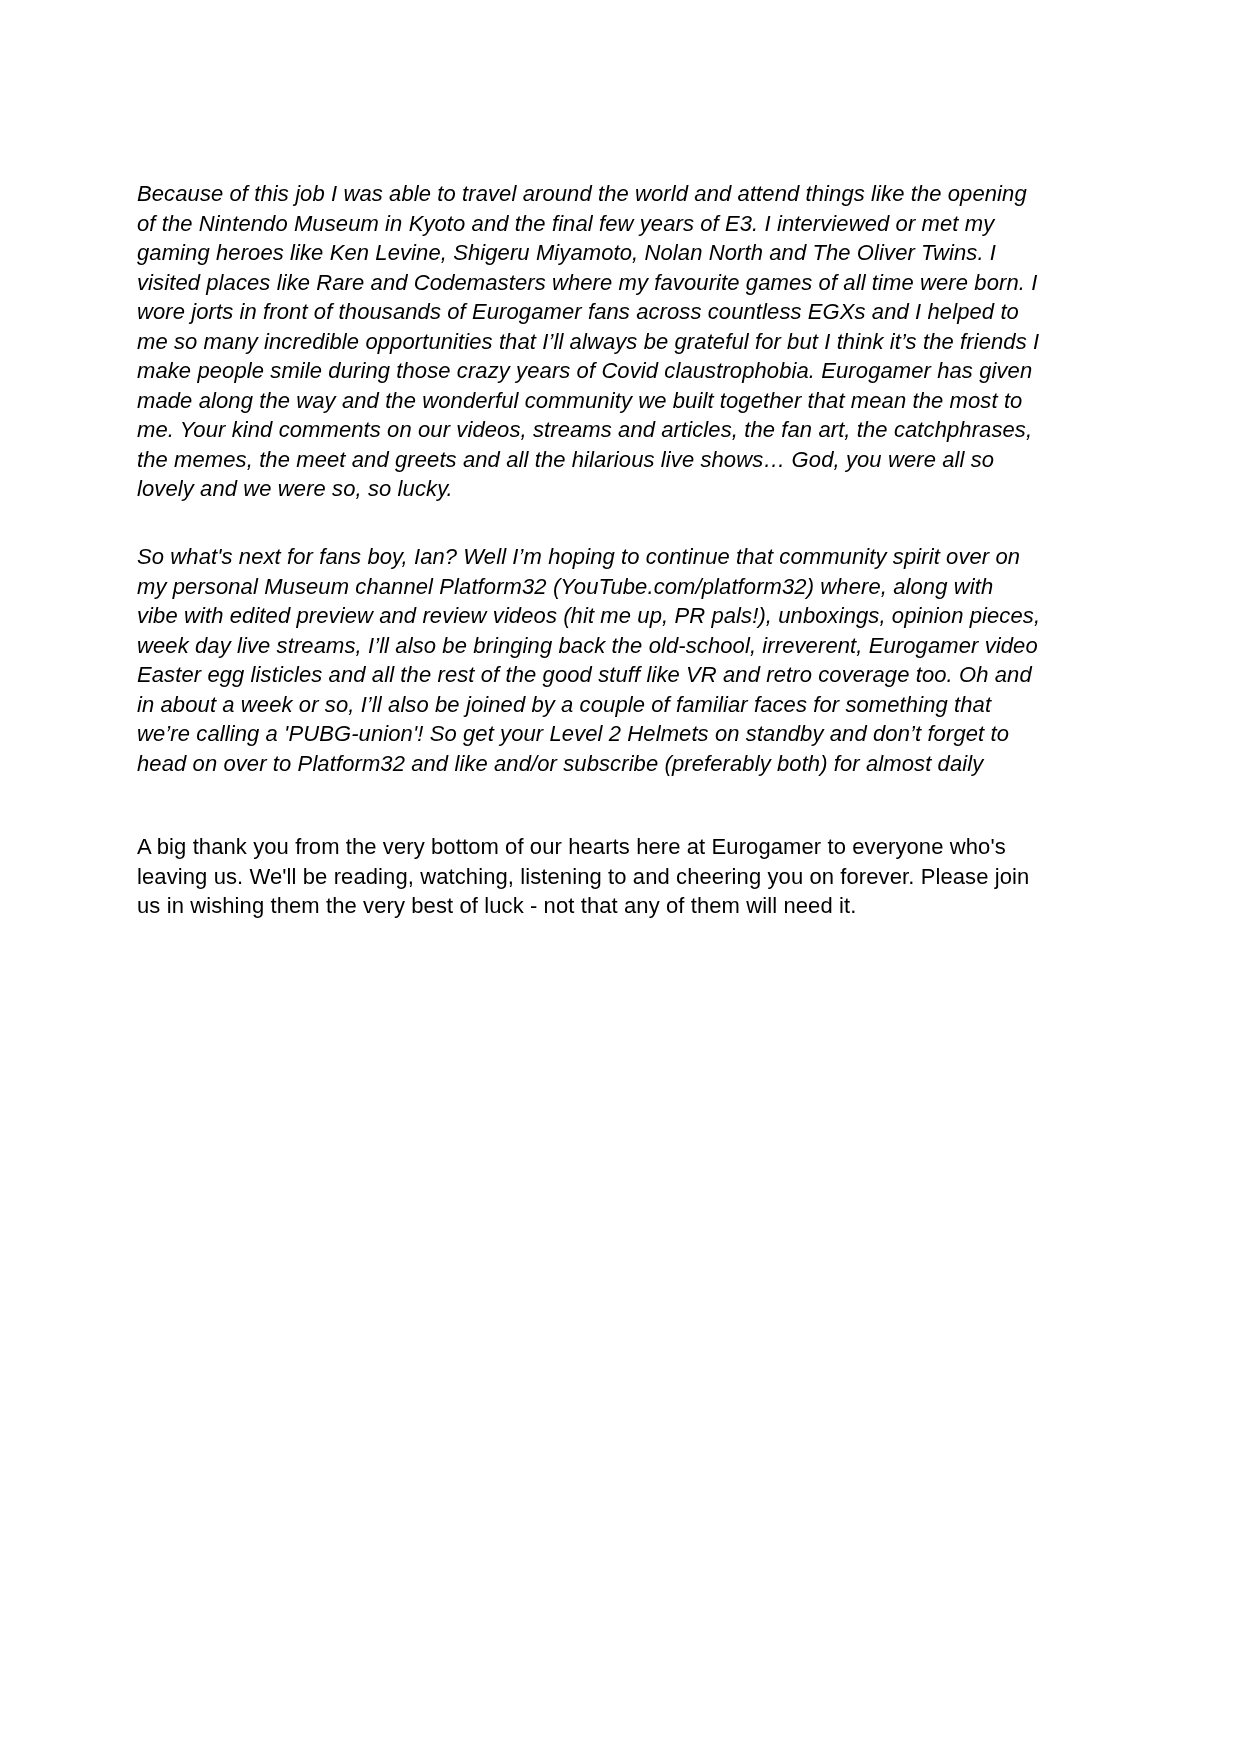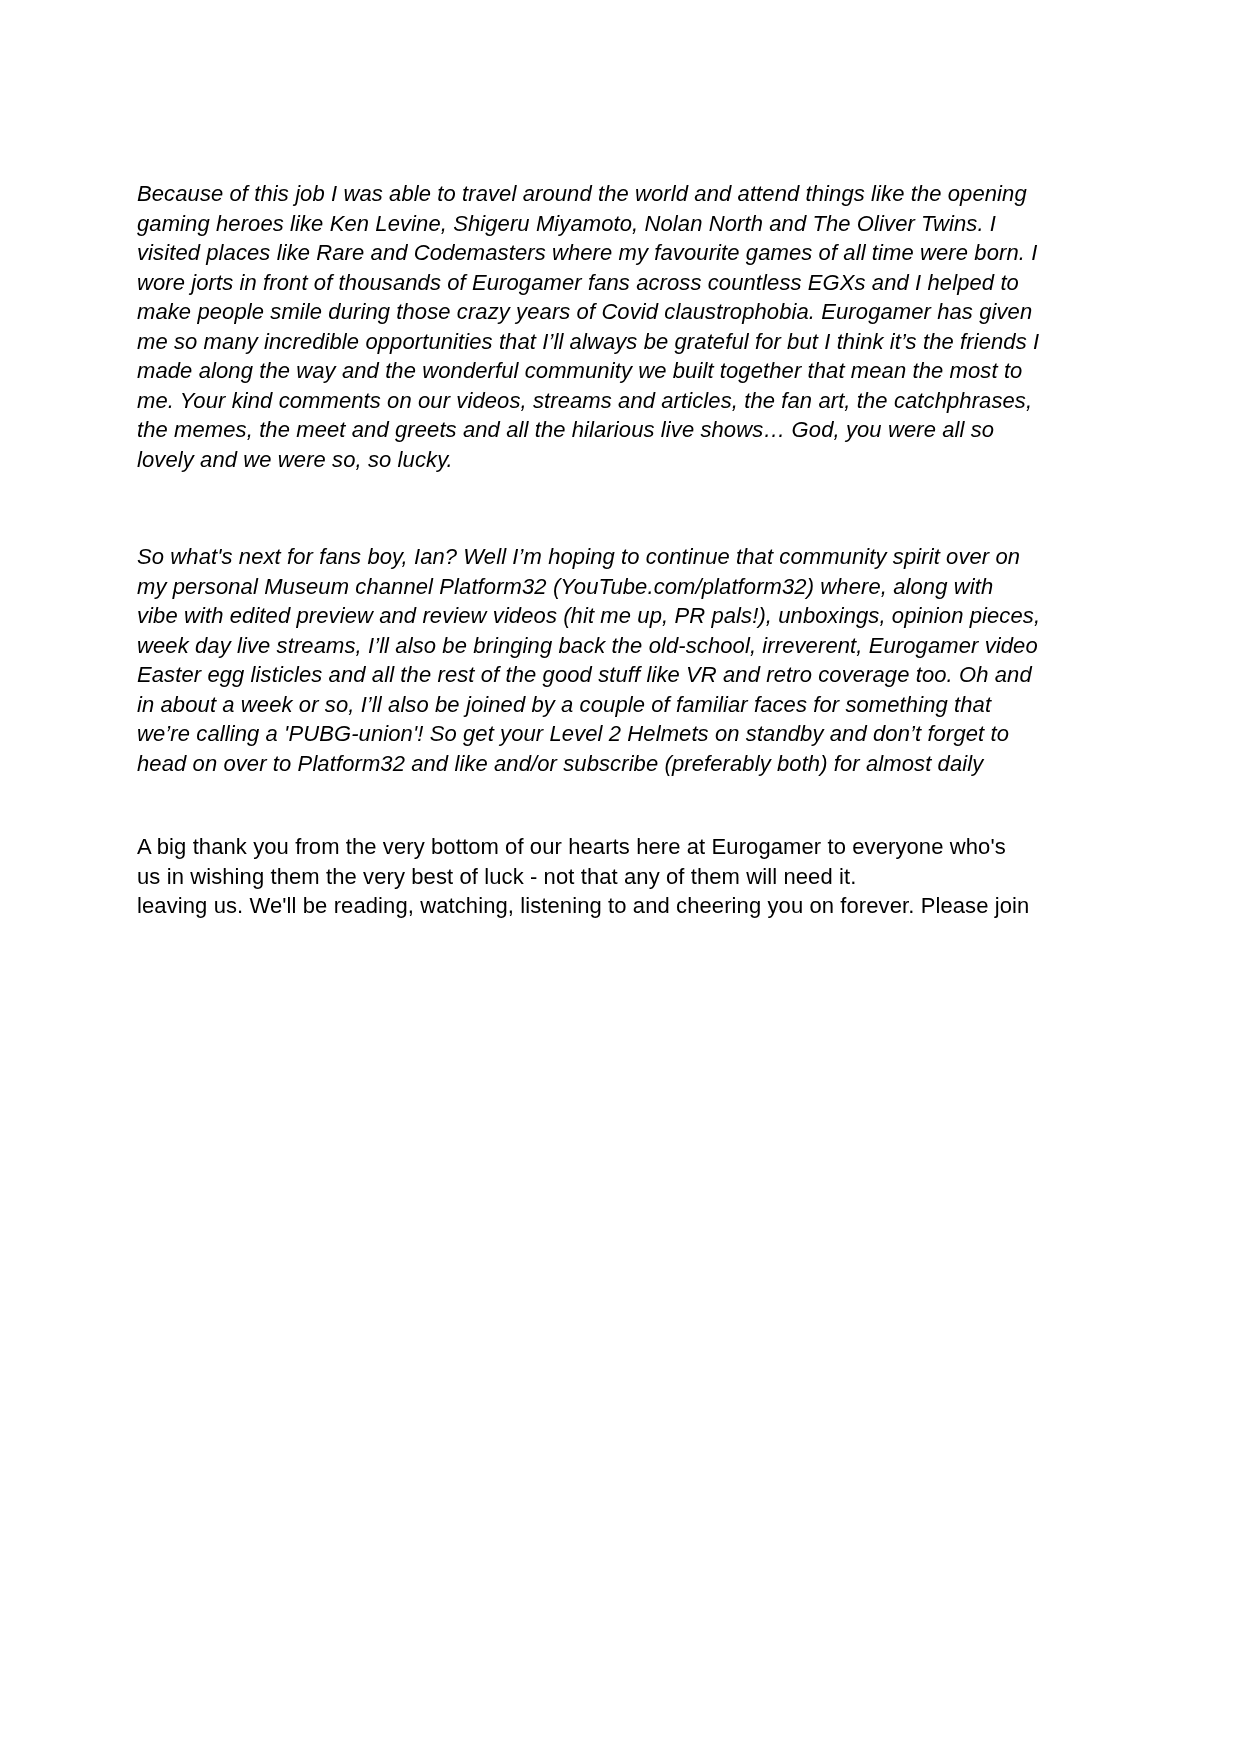--- a/index.html
+++ b/index.html
@@ -25,38 +25,39 @@
   .p1 { top: 179px; }
   .p2 { top: 542px; }
   .p3 { top: 832px; }
 </style>
 </head>
 <body>
 
 <div class="page">
   <div class="para italic p1">
       <div class="line">Because of this job I was able to travel around the world and attend things like the opening</div>
+      <div class="line">of the Nintendo Museum in Kyoto and the final few years of E3. I interviewed or met my</div>
       <div class="line">gaming heroes like Ken Levine, Shigeru Miyamoto, Nolan North and The Oliver Twins. I</div>
       <div class="line">visited places like Rare and Codemasters where my favourite games of all time were born. I</div>
       <div class="line">wore jorts in front of thousands of Eurogamer fans across countless EGXs and I helped to</div>
+      <div class="line">me so many incredible opportunities that I’ll always be grateful for but I think it’s the friends I</div>
       <div class="line">make people smile during those crazy years of Covid claustrophobia. Eurogamer has given</div>
-      <div class="line">me so many incredible opportunities that I’ll always be grateful for but I think it’s the friends I</div>
       <div class="line">made along the way and the wonderful community we built together that mean the most to</div>
       <div class="line">me. Your kind comments on our videos, streams and articles, the fan art, the catchphrases,</div>
       <div class="line">the memes, the meet and greets and all the hilarious live shows… God, you were all so</div>
       <div class="line">lovely and we were so, so lucky.</div>
     </div>
   <div class="para italic p2">
       <div class="line">So what's next for fans boy, Ian? Well I’m hoping to continue that community spirit over on</div>
       <div class="line">my personal Museum channel Platform32 (YouTube.com/platform32) where, along with</div>
       <div class="line">vibe with edited preview and review videos (hit me up, PR pals!), unboxings, opinion pieces,</div>
       <div class="line">week day live streams, I’ll also be bringing back the old-school, irreverent, Eurogamer video</div>
       <div class="line">Easter egg listicles and all the rest of the good stuff like VR and retro coverage too. Oh and</div>
       <div class="line">in about a week or so, I’ll also be joined by a couple of familiar faces for something that</div>
       <div class="line">we’re calling a 'PUBG-union'! So get your Level 2 Helmets on standby and don’t forget to</div>
       <div class="line">head on over to Platform32 and like and/or subscribe (preferably both) for almost daily</div>
     </div>
   <div class="para p3">
       <div class="line">A big thank you from the very bottom of our hearts here at Eurogamer to everyone who's</div>
+      <div class="line">leaving us. We'll be reading, watching, listening to and cheering you on forever. Please join</div>
       <div class="line">us in wishing them the very best of luck - not that any of them will need it.</div>
-      <div class="line">leaving us. We'll be reading, watching, listening to and cheering you on forever. Please join</div>
     </div>
 </div>
 
 </body></html>

